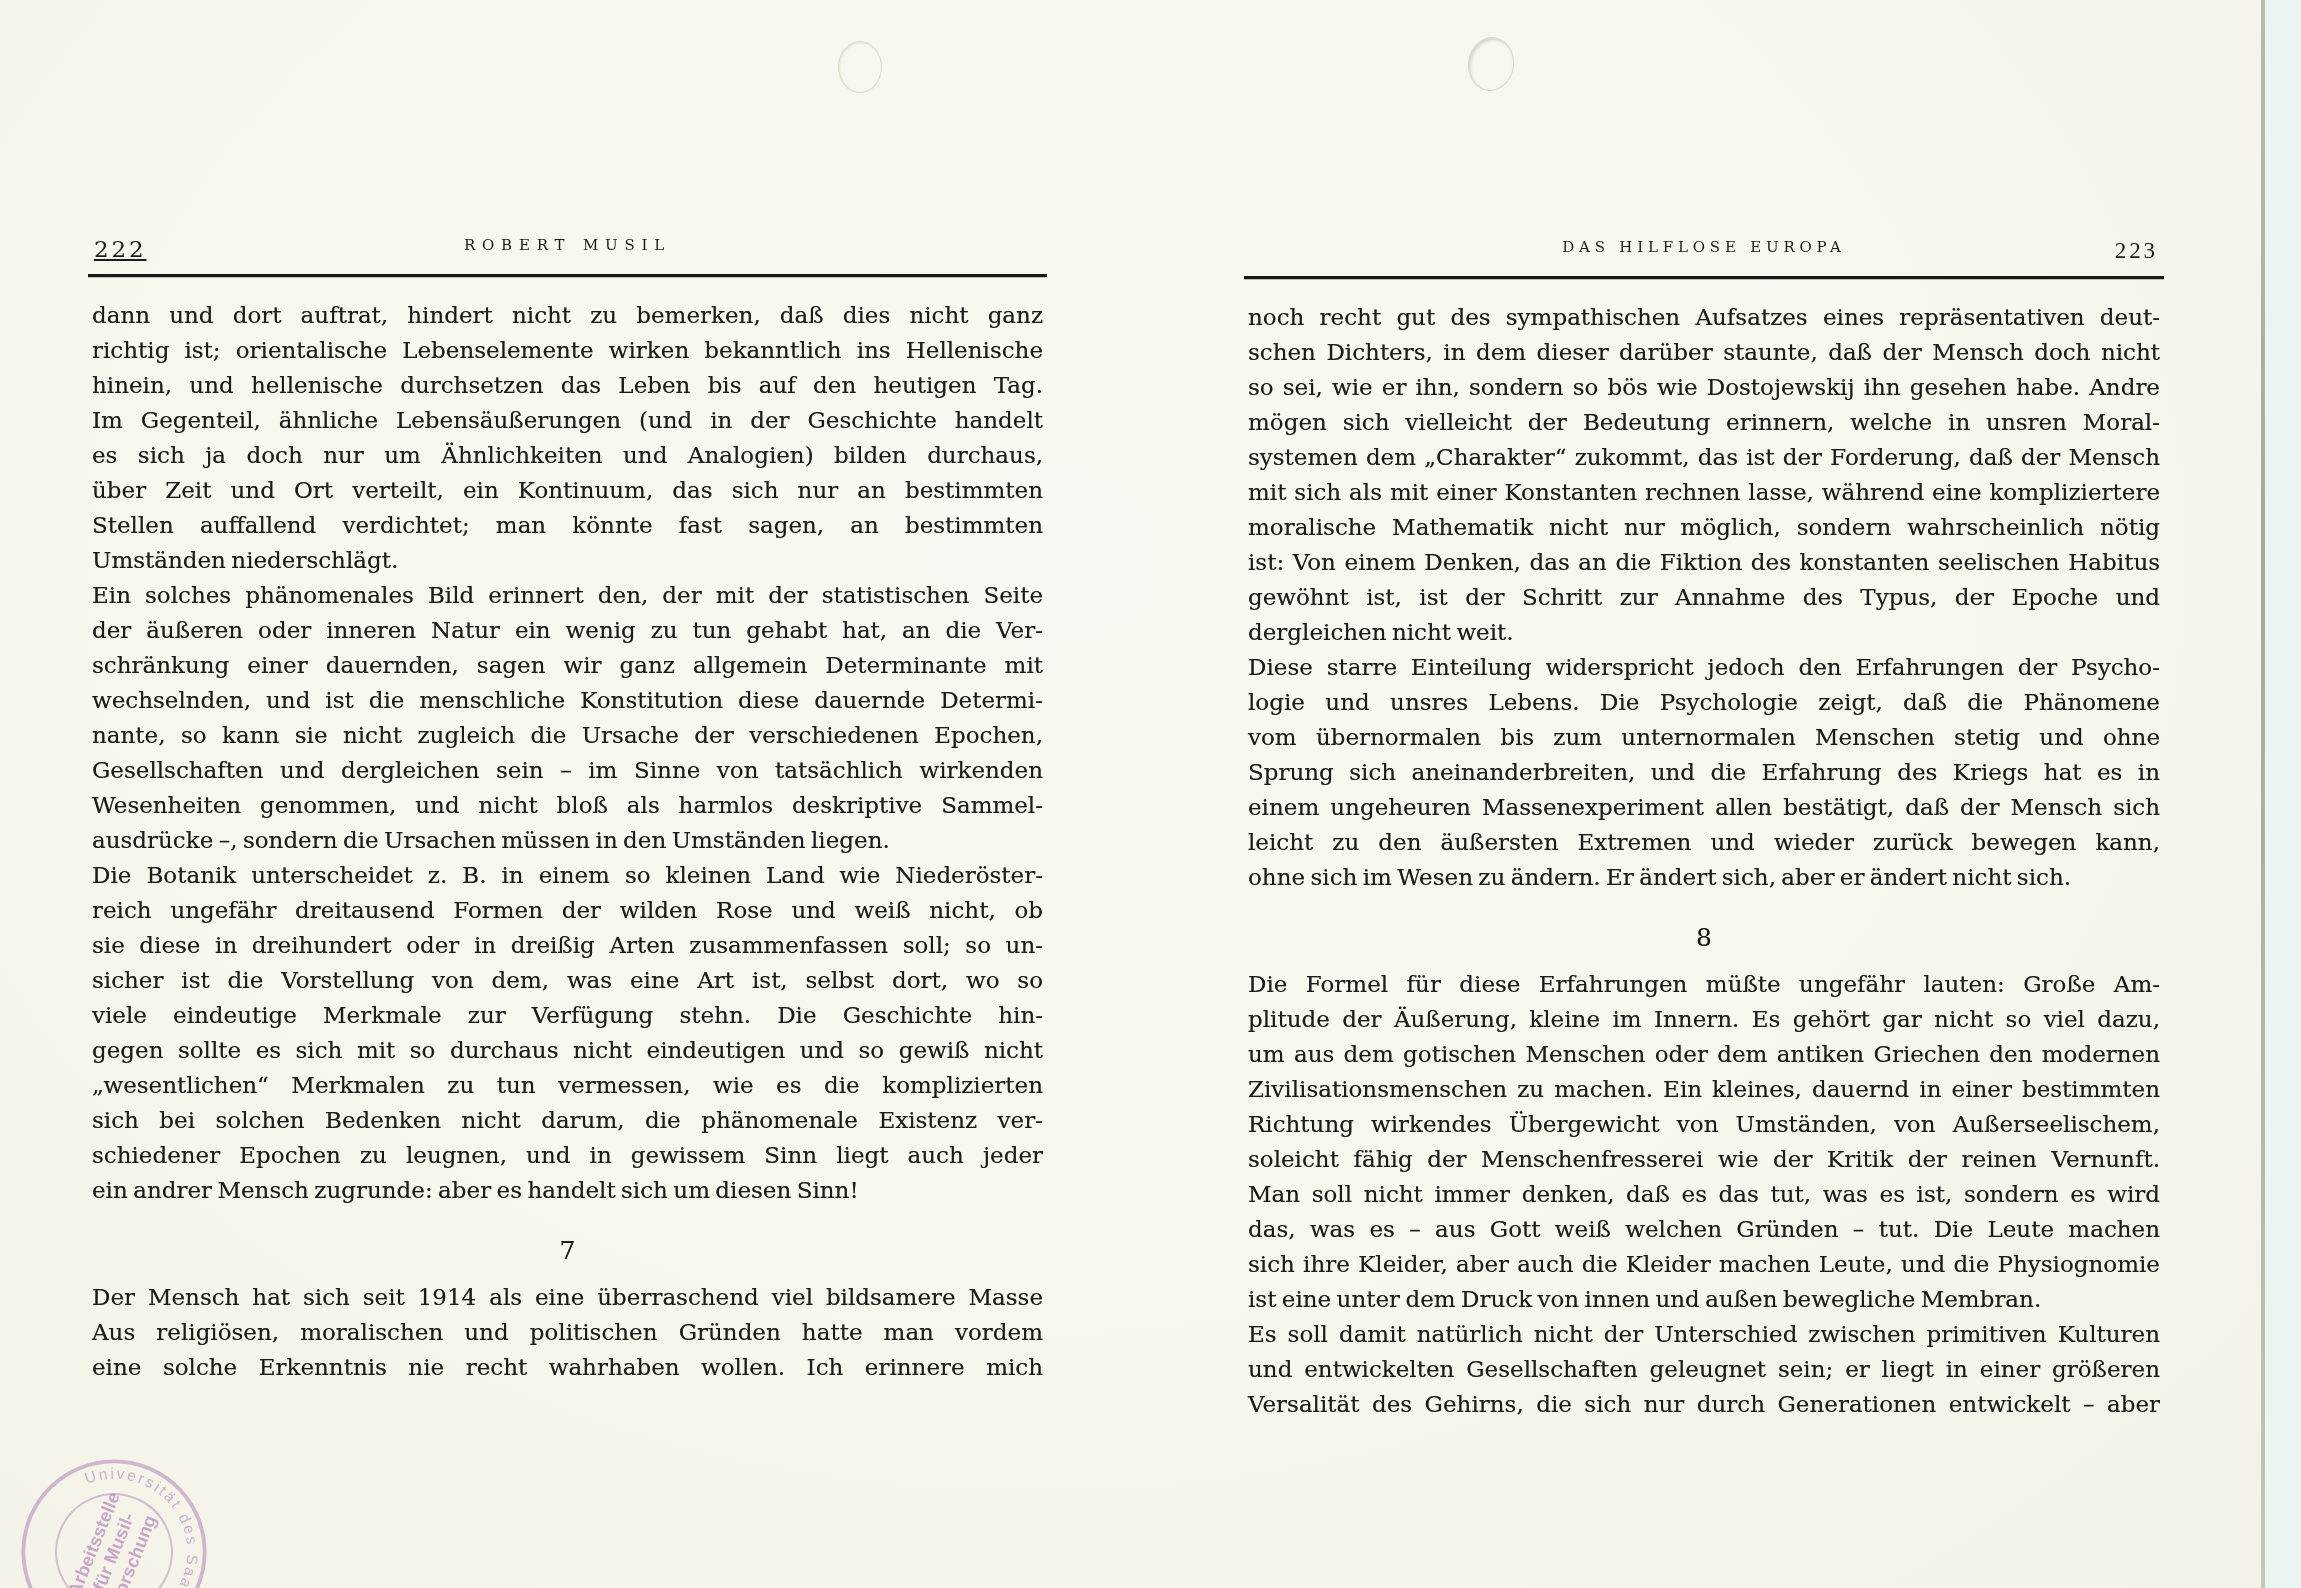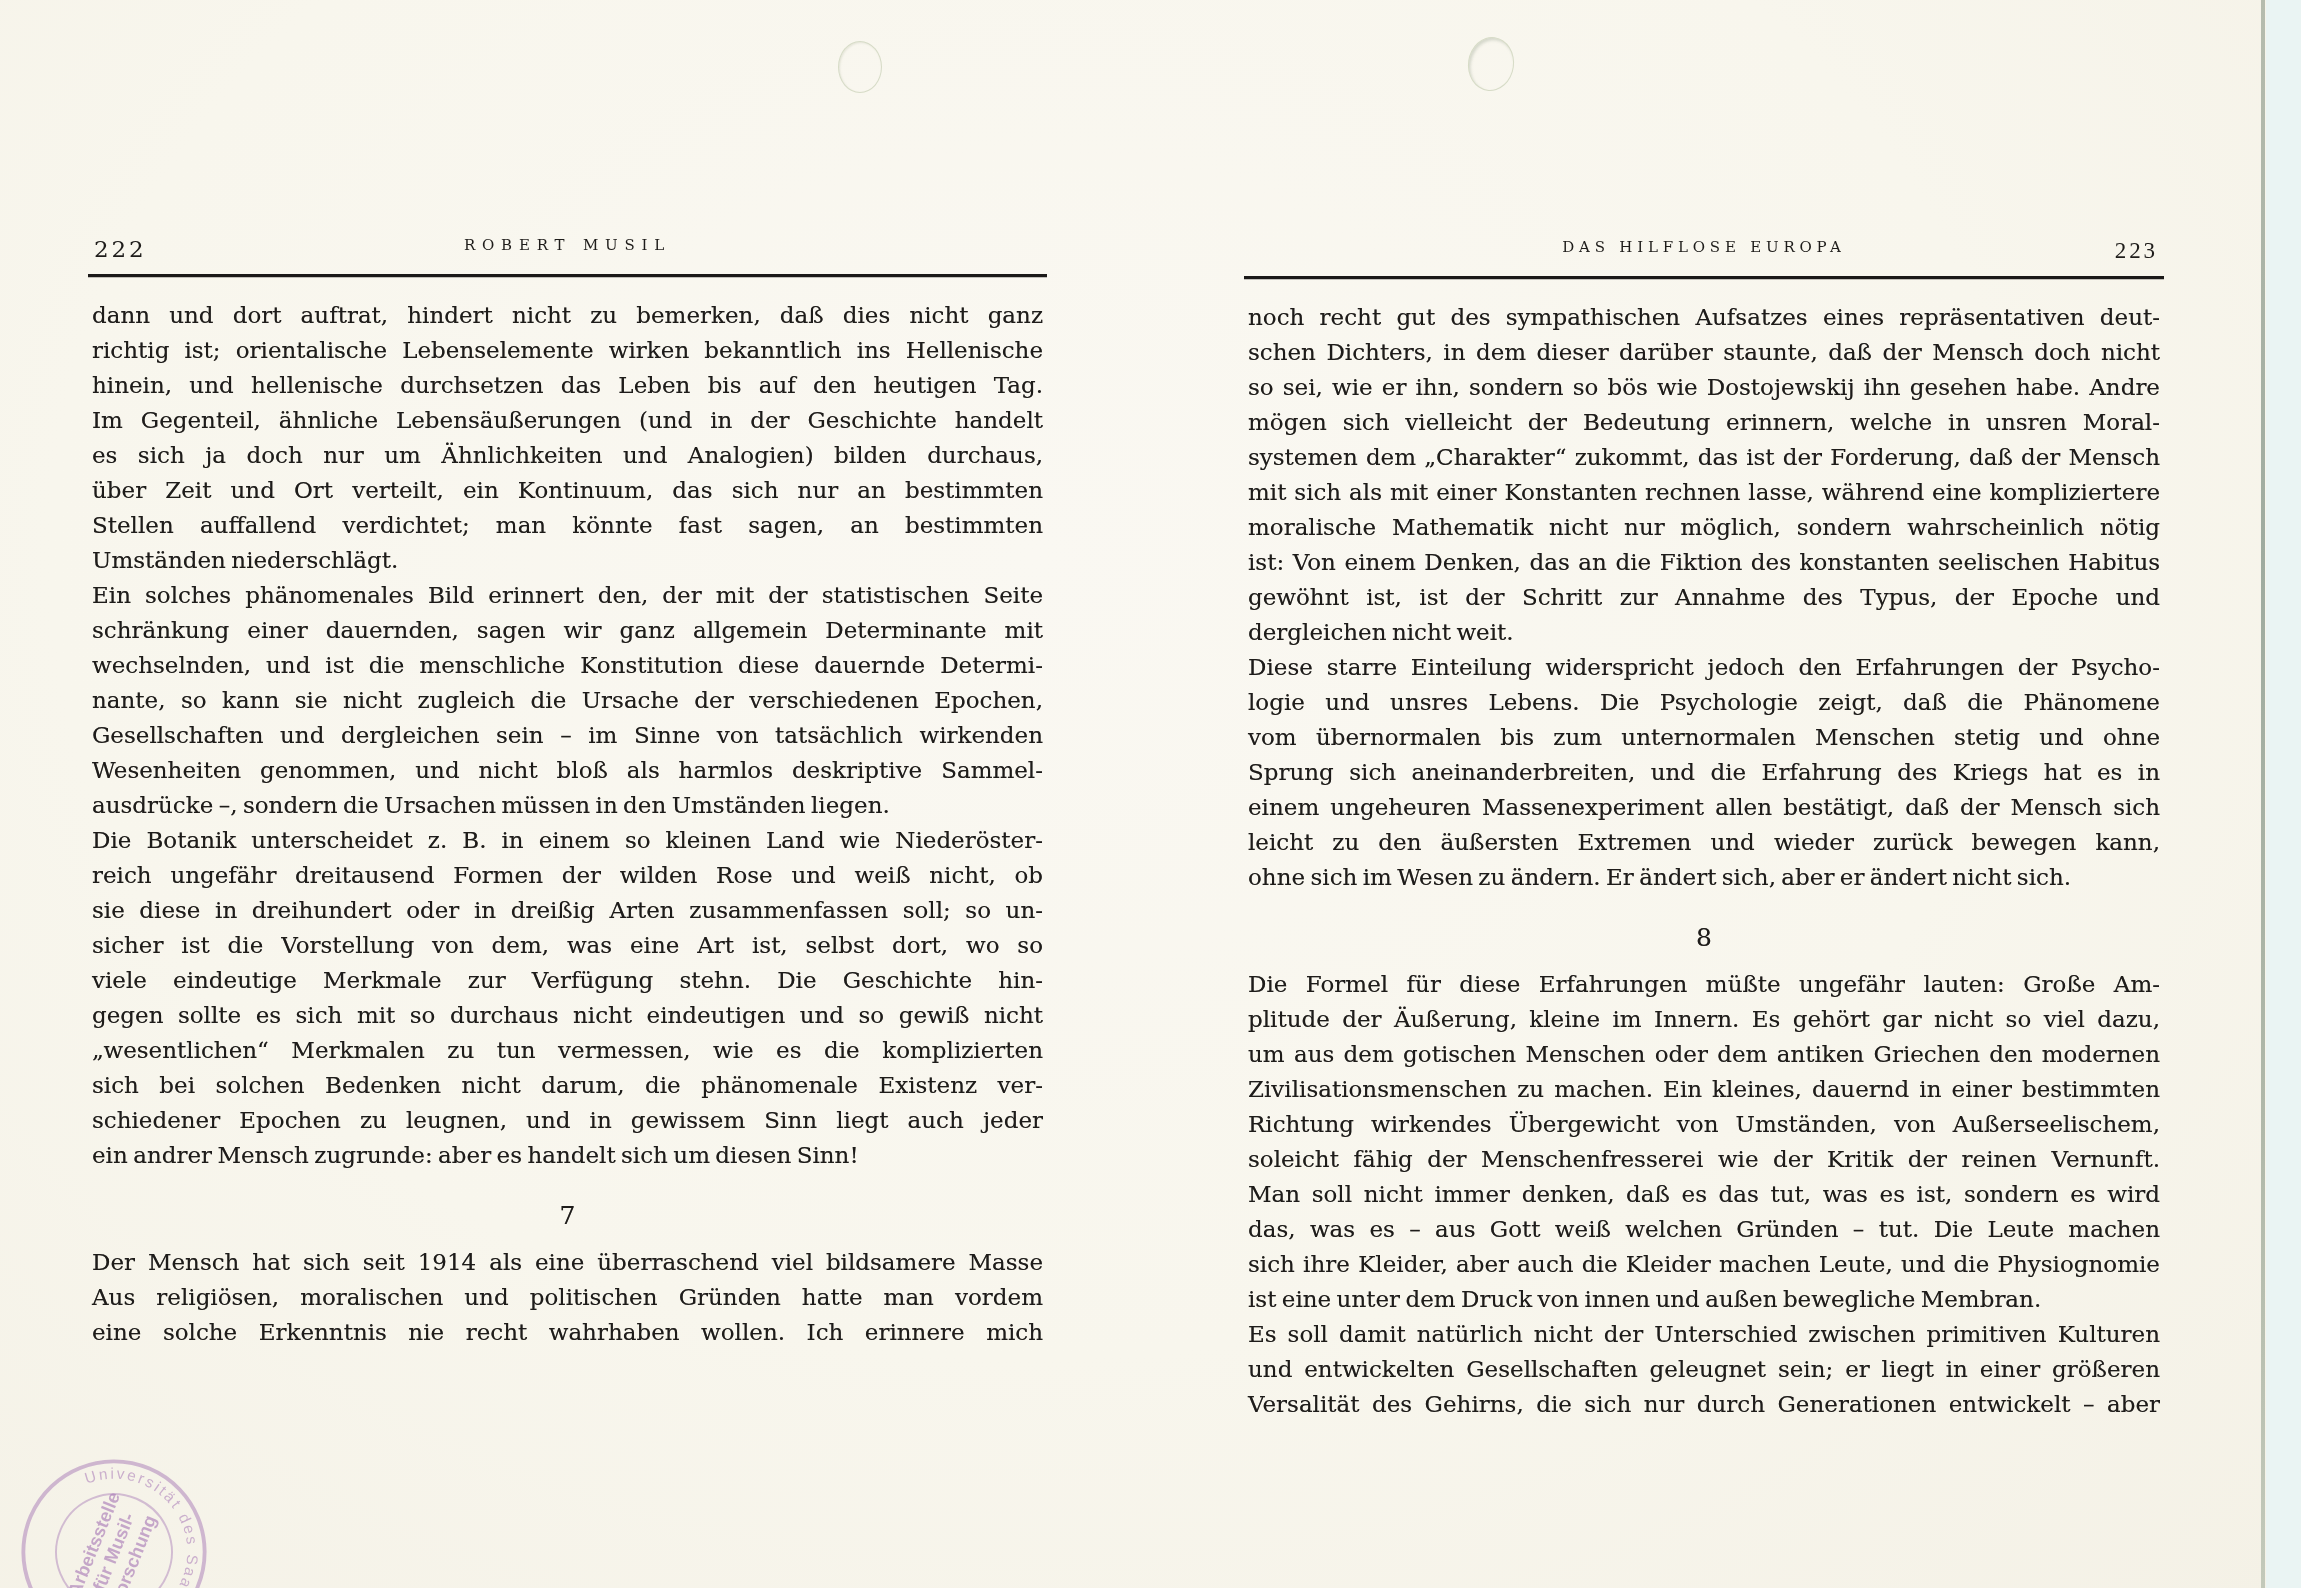--- a/index.html
+++ b/index.html
@@ -24,21 +24,21 @@
     box-shadow:inset 1px 1px 1.9px rgba(170,180,150,.25);}
   .punch.p1{left:838px;top:41px;width:42px;height:50px;}
   .punch.p2{left:1468px;top:37px;width:44px;height:52px;transform:rotate(8deg);
     box-shadow:inset 1.9px 1.9px 2.9px rgba(150,160,140,.35);}
 
   .page{position:absolute;}
   .page-left{left:92px;top:236px;width:951px;}
   .page-right{left:1248px;top:238px;width:912px;}
 
   .folio{position:absolute;top:0;font-size:23px;letter-spacing:2.9px;}
-  .page-left .folio{left:1.9px;}
+  .page-left .folio{left:1.9px;text-decoration:underline;}
   .page-right .folio{right:2px;font-family:Liberation Serif, serif;}
   .running-head{position:absolute;left:0;right:0;top:0;text-align:center;font-size:15px;}
   .page-left .running-head{letter-spacing:6.8px;}
   .page-right .running-head{letter-spacing:4.8px;}
   .head-rule{position:absolute;left:-3.9px;right:-3.9px;top:38px;height:2.9px;background:#1b1918;
     box-shadow:0 1px 0 rgba(27,25,24,.25);}
 
   .body-text{position:absolute;left:0;right:0;top:62px;
     font-size:23px;line-height:35px;word-spacing:-1.9px;
     text-shadow:0 0 0.5px rgba(30,28,26,.55);}
@@ -67,20 +67,21 @@
         <div class="line">richtig ist; orientalische Lebenselemente wirken bekanntlich ins Hellenische</div>
         <div class="line">hinein, und hellenische durchsetzen das Leben bis auf den heutigen Tag.</div>
         <div class="line">Im Gegenteil, ähnliche Lebensäußerungen (und in der Geschichte handelt</div>
         <div class="line">es sich ja doch nur um Ähnlichkeiten und Analogien) bilden durchaus,</div>
         <div class="line">über Zeit und Ort verteilt, ein Kontinuum, das sich nur an bestimmten</div>
         <div class="line">Stellen auffallend verdichtet; man könnte fast sagen, an bestimmten</div>
         <div class="line last">Umständen niederschlägt.</div>
       </div>
       <div class="para">
         <div class="line">Ein solches phänomenales Bild erinnert den, der mit der statistischen Seite</div>
+        <div class="line">der äußeren oder inneren Natur ein wenig zu tun gehabt hat, an die Ver-</div>
         <div class="line">schränkung einer dauernden, sagen wir ganz allgemein Determinante mit</div>
         <div class="line">wechselnden, und ist die menschliche Konstitution diese dauernde Determi-</div>
         <div class="line">nante, so kann sie nicht zugleich die Ursache der verschiedenen Epochen,</div>
         <div class="line">Gesellschaften und dergleichen sein – im Sinne von tatsächlich wirkenden</div>
         <div class="line">Wesenheiten genommen, und nicht bloß als harmlos deskriptive Sammel-</div>
         <div class="line last">ausdrücke –, sondern die Ursachen müssen in den Umständen liegen.</div>
       </div>
       <div class="para">
         <div class="line">Die Botanik unterscheidet z. B. in einem so kleinen Land wie Niederöster-</div>
         <div class="line">reich ungefähr dreitausend Formen der wilden Rose und weiß nicht, ob</div>

